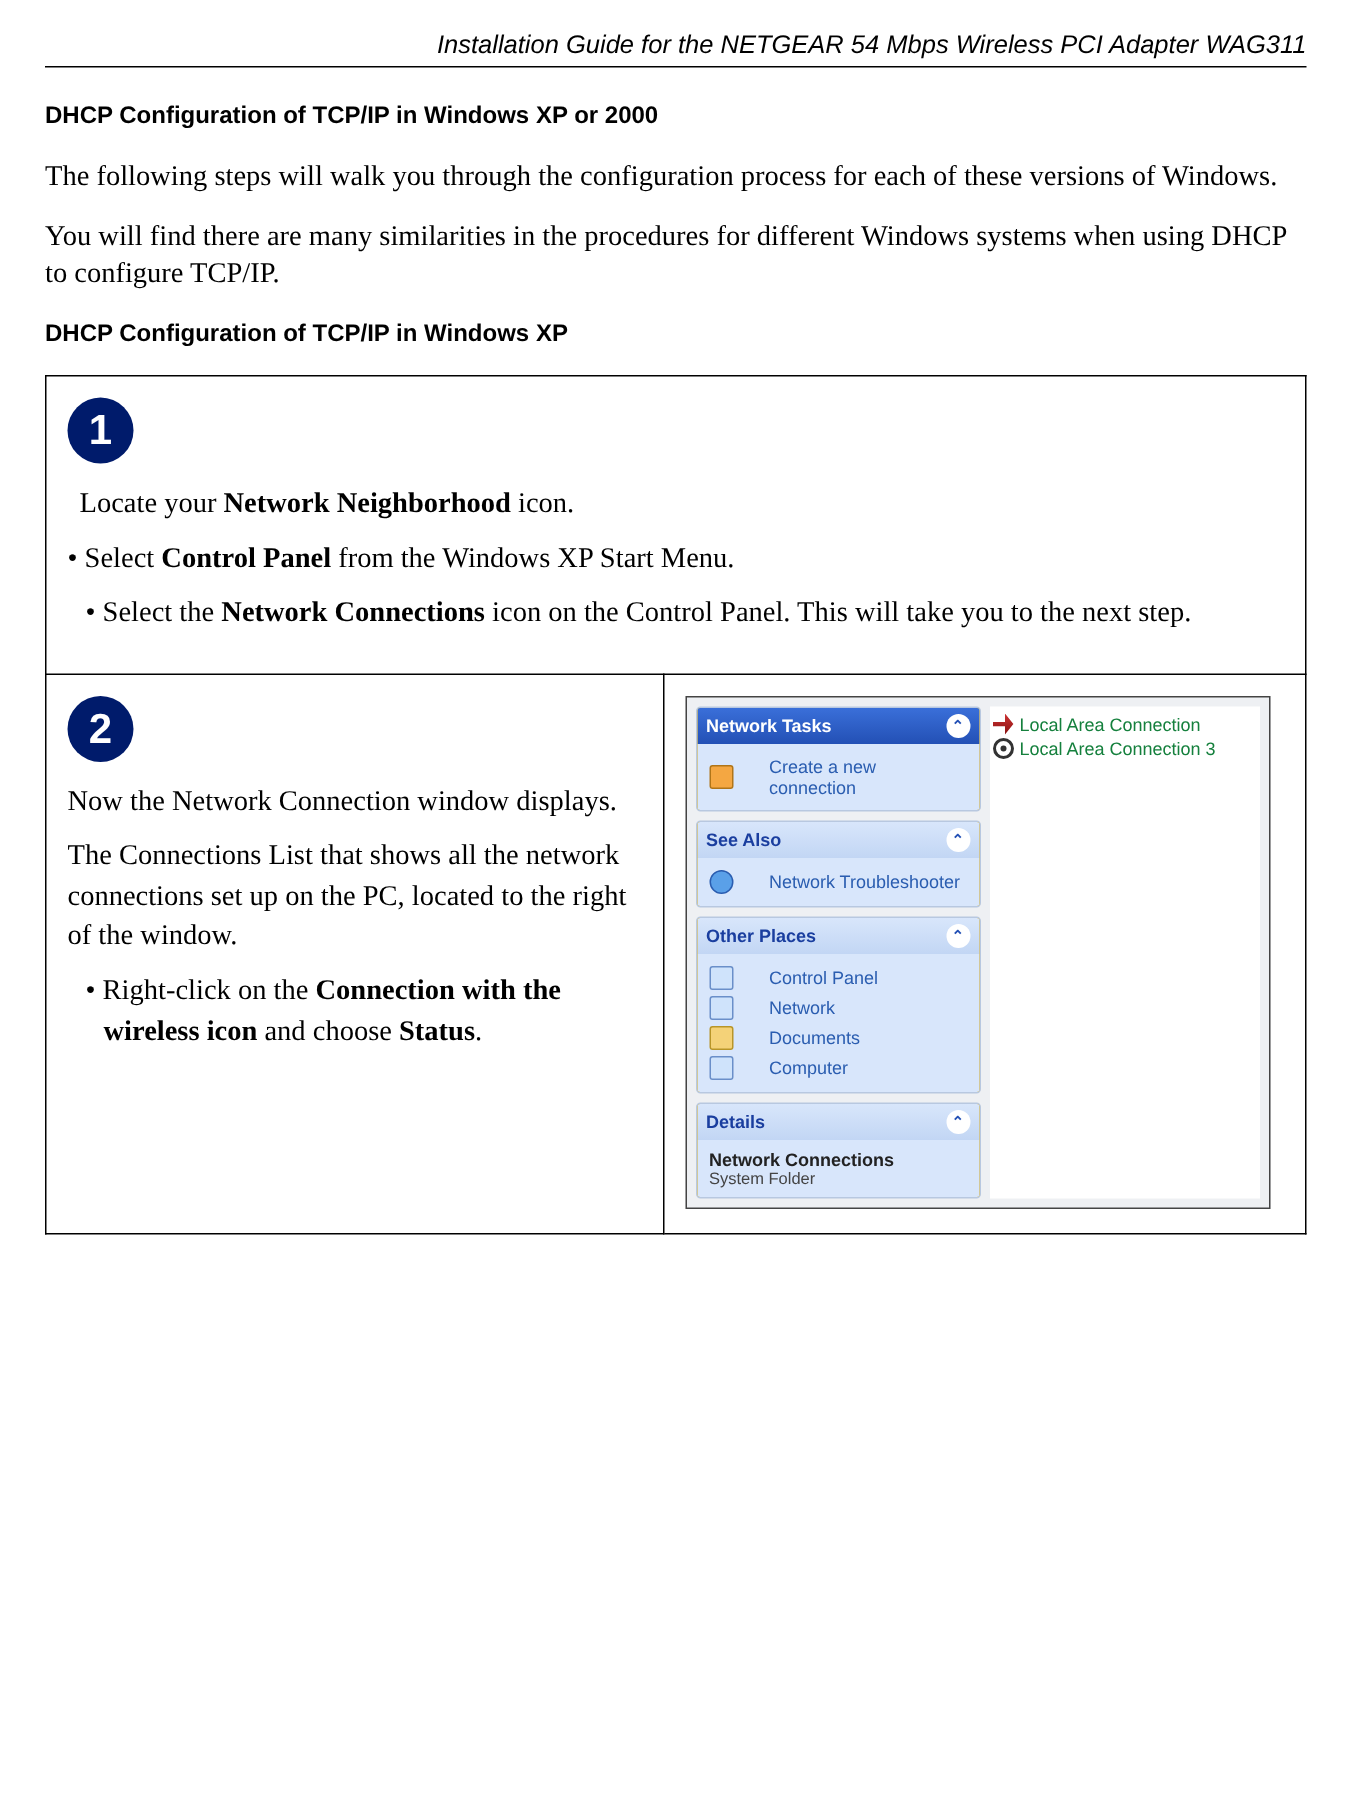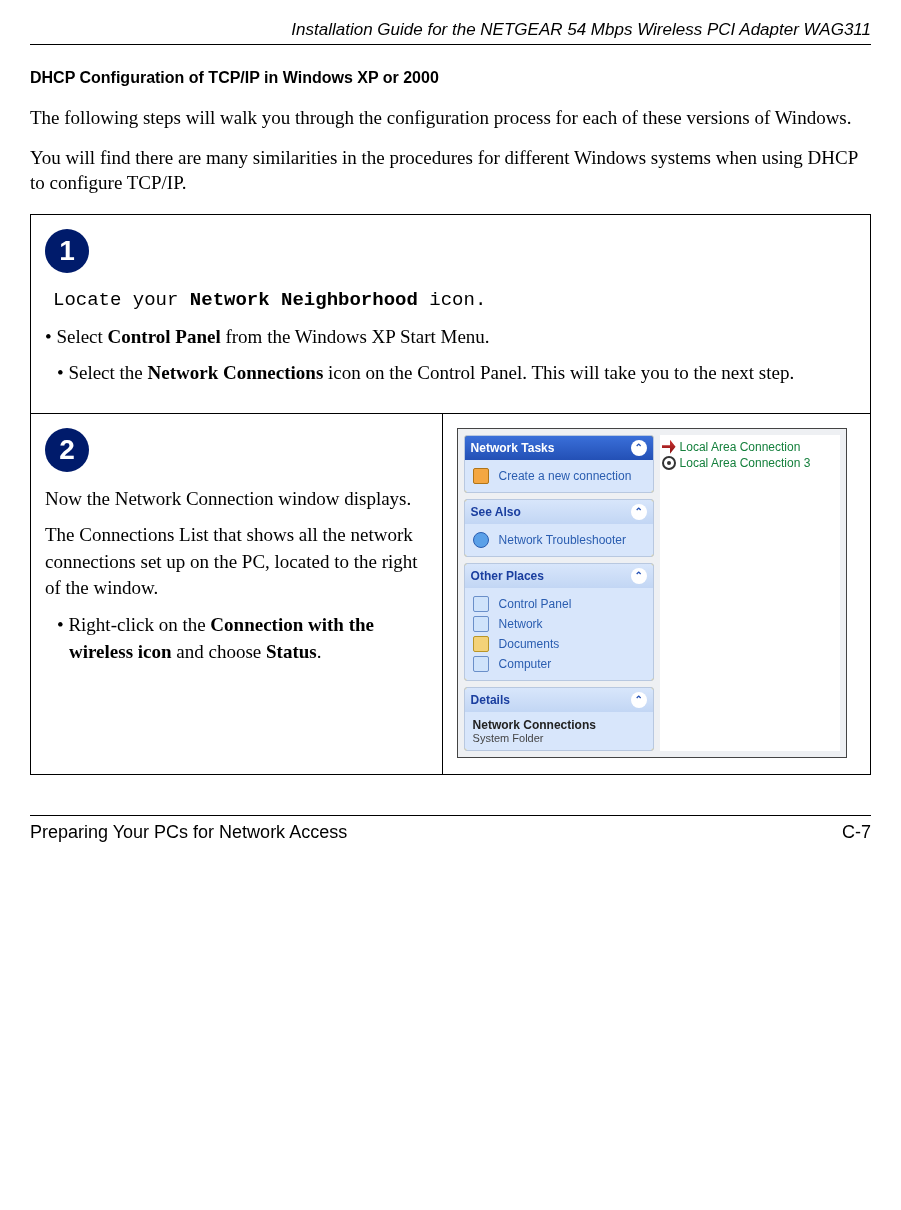--- a/index.html
+++ b/index.html
@@ -57,21 +57,20 @@
     align-items: center;
     justify-content: center;
     margin: 4px 0 14px 0;
   }
   .step-text {
     font-size: 19px;
     line-height: 1.4;
   }
   .step-text .indent {
     margin-left: 8px;
-    font-family: Liberation Mono, monospace;
   }
   .step-text p {
     margin: 10px 0;
   }
   .bullet-line {
     margin: 8px 0 8px 0;
   }
   .bullet-hang {
     padding-left: 24px;
     text-indent: -12px;
@@ -137,21 +136,21 @@
   }
   .xp-box-body {
     padding: 6px 8px;
     color: #2a5db0;
     background: #d8e6fb;
     font-size: 12px;
   }
   .xp-link {
     display: flex;
     align-items: center;
-    gap: 10px;
+    gap: 24px;
     padding: 2px 0;
     color: #2a5db0;
   }
   .xp-icon {
     width: 14px;
     height: 14px;
     display: inline-block;
     background: #f4a742;
     border: 1px solid #b07518;
     border-radius: 2px;
@@ -209,20 +208,21 @@
 
   <div class="header">
     <span>Installation Guide for the NETGEAR 54 Mbps Wireless PCI Adapter WAG311</span>
   </div>
 
   <h2 class="section-title">DHCP Configuration of TCP/IP in Windows XP or 2000</h2>
 
   <p class="body">The following steps will walk you through the configuration process for each of these versions of Windows.</p>
   <p class="body">You will find there are many similarities in the procedures for different Windows systems when using DHCP to configure TCP/IP.</p>
 
+  <h2 class="section-title">DHCP Configuration of TCP/IP in Windows XP</h2>
 
   <table class="steps">
     <tbody>
         <tr>
       <td colspan="2">
         <div class="step-badge">
           <span>1</span>
         </div>
         <div class="step-text">
           <p class="indent">
@@ -329,18 +329,14 @@
                 <span>Local Area Connection 3</span>
               </div>
             </div>
           </div>
         </div>
       </td>
     </tr>
   </tbody>
     </table>
 
-  <div class="footer">
-    <span>Preparing Your PCs for Network Access</span>
-    <span>C-7</span>
-  </div>
 
 </div>
 
 </body></html>

